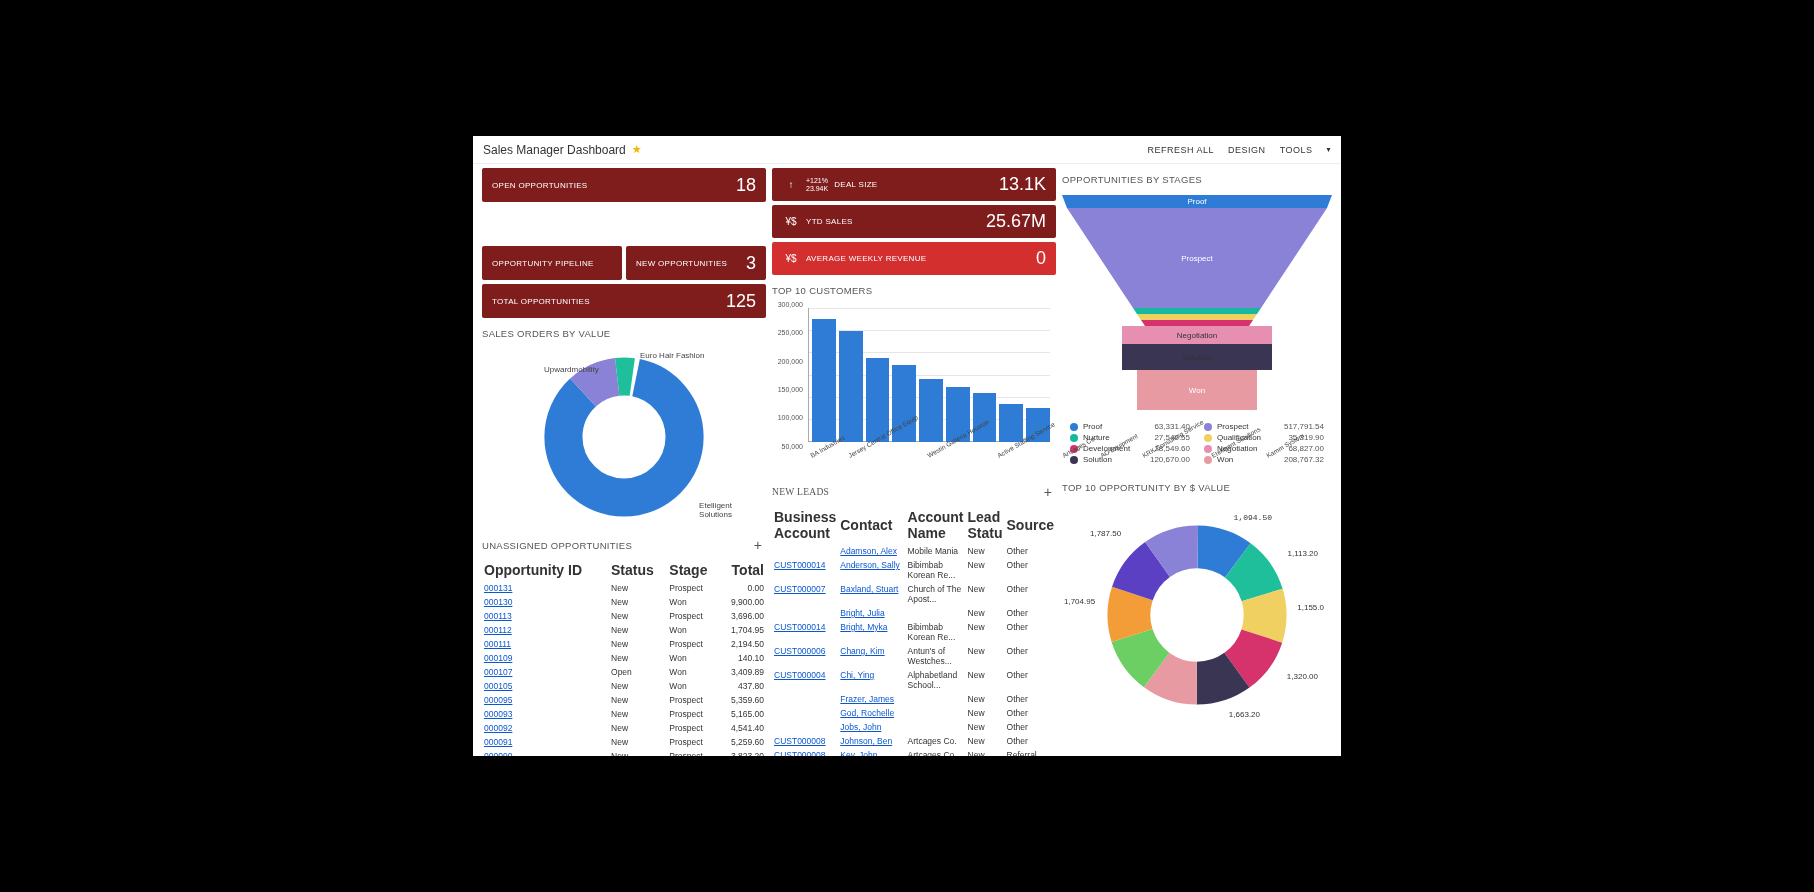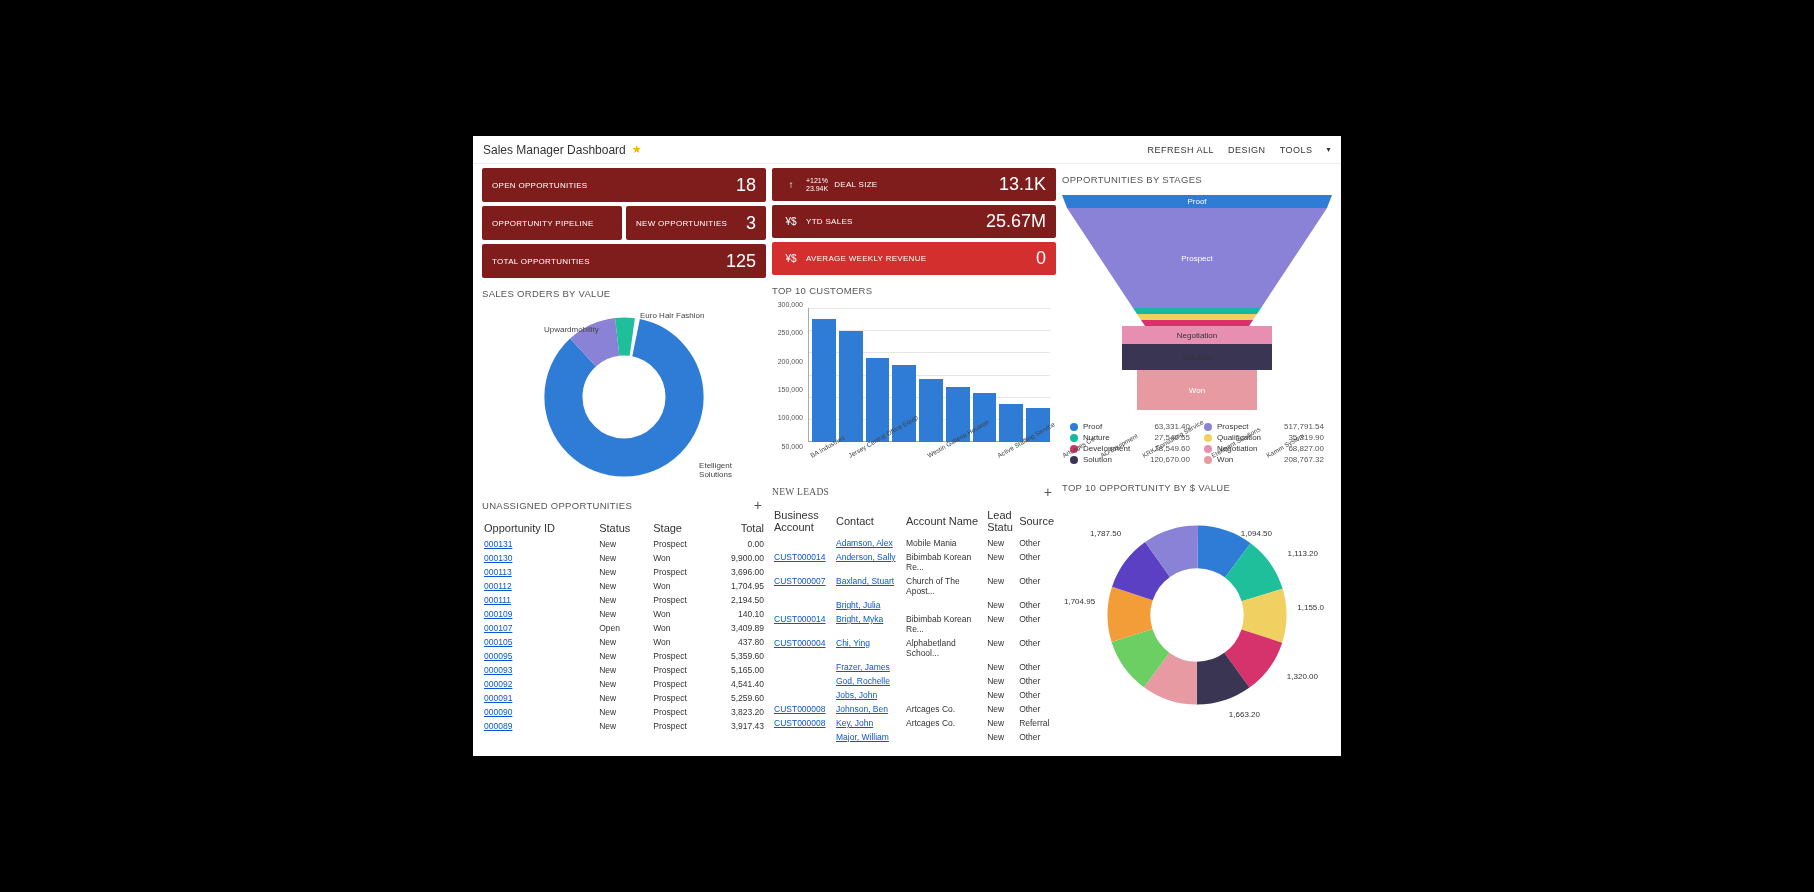--- a/index.html
+++ b/index.html
@@ -38,21 +38,21 @@
   .content { display:grid; grid-template-columns: 290px 290px 1fr; gap:0px; padding:4px 6px; }
   .col { display:flex; flex-direction:column; gap:4px; padding:0 3px;}
 
   
   .tiles { display:flex; flex-direction:column; gap:4px;}
   .tile {
     background:#7f1d1d; color:#fff; border-radius:2px;
     display:flex; align-items:center; justify-content:space-between;
     padding:6px 10px; height:34px;
   }
-  .tile-row2 { display:flex; gap:4px;}
+  .tile-row2 { display:flex; gap:4px;margin-top:40px;}
   .tile-row2 .tile { flex:1;}
   .tile-label { font-size:8px; letter-spacing:.3px;}
   .tile-value { font-size:18px; font-weight:400;}
   .tile-red { background:#d32f2f; }
   .tile-big { flex:1; }
   .tile-icon { width:18px; display:flex; align-items:center; justify-content:center; }
   .tile-mid { display:flex; align-items:center; gap:6px;}
   .tile-mid .sublabel { font-size:7px; line-height:1.1; }
 
   .section-title { font-size:9.5px; color:#555; margin:6px 0 4px; letter-spacing:.3px;}
@@ -77,21 +77,21 @@
   .funnel-wrap { display:flex; flex-direction:column; align-items:center; gap:0; margin-top:2px;}
   .funnel-seg { display:flex; align-items:center; justify-content:center; font-size:8px; color:#fff;}
   .funnel-legend { margin-top:8px; display:grid; grid-template-columns:1fr 1fr; gap:2px 14px; font-size:8px; width:100%; padding:0 8px;}
   .legend-row { display:flex; align-items:center; gap:5px;}
   .legend-row .sw { width:8px; height:8px; border-radius:50%; flex-shrink:0;}
   .legend-row .nm { flex:1;}
   .legend-row .vl { color:#555;}
 
   
   table { border-collapse:collapse; width:100%; font-size:8.5px; }
-  th { text-align:left; font-weight:400; padding:3px 2px; color:#333; font-size:11px;}
+  th { text-align:left; font-weight:700; padding:3px 2px; color:#333; font-size:14px;}
   td { padding:2px 2px; vertical-align:top;}
   td.num { text-align:right;}
   a.idlink { color:#0b57d0; text-decoration:underline; cursor:pointer;}
 
   
   .top10-wrap { position:relative; height:220px; display:flex; align-items:center; justify-content:center; margin-top:4px;}
   .slice-label { position:absolute; font-size:8px; color:#333; white-space:nowrap;}
 </style>
 </head>
 <body>
@@ -358,20 +358,27 @@
               <td></td>
     <td><a class="idlink">Bright, Julia</a></td>
     <td></td>
     <td>New</td>
     <td>Other</td>
             </tr>
             <tr>
               <td><a class="idlink">CUST000014</a></td>
     <td><a class="idlink">Bright, Myka</a></td>
     <td>Bibimbab Korean Re...</td>
+    <td>New</td>
+    <td>Other</td>
+            </tr>
+            <tr>
+              <td><a class="idlink">CUST000006</a></td>
+    <td><a class="idlink">Chang, Kim</a></td>
+    <td>Antun's of Westches...</td>
     <td>New</td>
     <td>Other</td>
             </tr>
             <tr>
               <td><a class="idlink">CUST000004</a></td>
     <td><a class="idlink">Chi, Ying</a></td>
     <td>Alphabetland School...</td>
     <td>New</td>
     <td>Other</td>
             </tr>
@@ -493,21 +500,21 @@
             <circle cx="21" cy="21" r="15.9" fill="none" stroke="#1fbf9c" stroke-width="10" stroke-dasharray="10 90" stroke-dashoffset="15"></circle>
             <circle cx="21" cy="21" r="15.9" fill="none" stroke="#f0d060" stroke-width="10" stroke-dasharray="10 90" stroke-dashoffset="5"></circle>
             <circle cx="21" cy="21" r="15.9" fill="none" stroke="#d6336c" stroke-width="10" stroke-dasharray="10 90" stroke-dashoffset="-5"></circle>
             <circle cx="21" cy="21" r="15.9" fill="none" stroke="#3a3553" stroke-width="10" stroke-dasharray="10 90" stroke-dashoffset="-15"></circle>
             <circle cx="21" cy="21" r="15.9" fill="none" stroke="#e89aa3" stroke-width="10" stroke-dasharray="10 90" stroke-dashoffset="-25"></circle>
             <circle cx="21" cy="21" r="15.9" fill="none" stroke="#6bcf63" stroke-width="10" stroke-dasharray="10 90" stroke-dashoffset="-35"></circle>
             <circle cx="21" cy="21" r="15.9" fill="none" stroke="#f29d38" stroke-width="10" stroke-dasharray="10 90" stroke-dashoffset="-45"></circle>
             <circle cx="21" cy="21" r="15.9" fill="none" stroke="#5c40c4" stroke-width="10" stroke-dasharray="10 90" stroke-dashoffset="-55"></circle>
             <circle cx="21" cy="21" r="15.9" fill="none" stroke="#8a82d6" stroke-width="10" stroke-dasharray="10 90" stroke-dashoffset="-65"></circle>
           </svg>
-        <span class="slice-label" style="top:24px; right:60px;">1,094.50</span>
+        <span class="slice-label" style="top:8px; right:60px;font-family:Liberation Mono, monospace;">1,094.50</span>
         <span class="slice-label" style="top:44px; right:14px;">1,113.20</span>
         <span class="slice-label" style="top:98px; right:8px;">1,155.0</span>
         <span class="slice-label" style="bottom:44px; right:14px;">1,320.00</span>
         <span class="slice-label" style="bottom:6px; right:72px;">1,663.20</span>
         <span class="slice-label" style="top:92px; left:2px;">1,704.95</span>
         <span class="slice-label" style="top:24px; left:28px;">1,787.50</span>
       </div>
     </div>
 
   </div>

